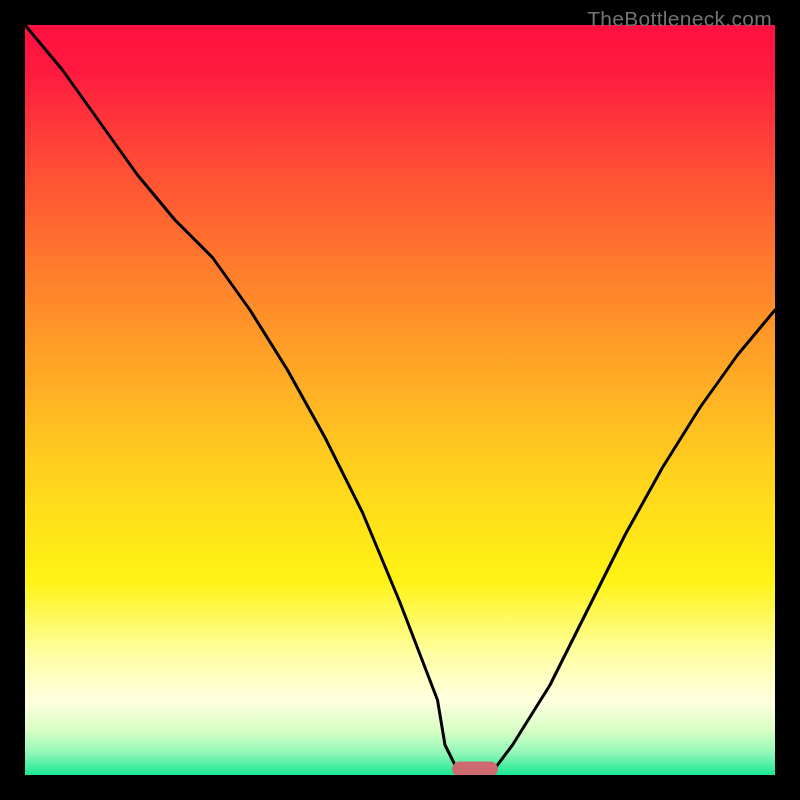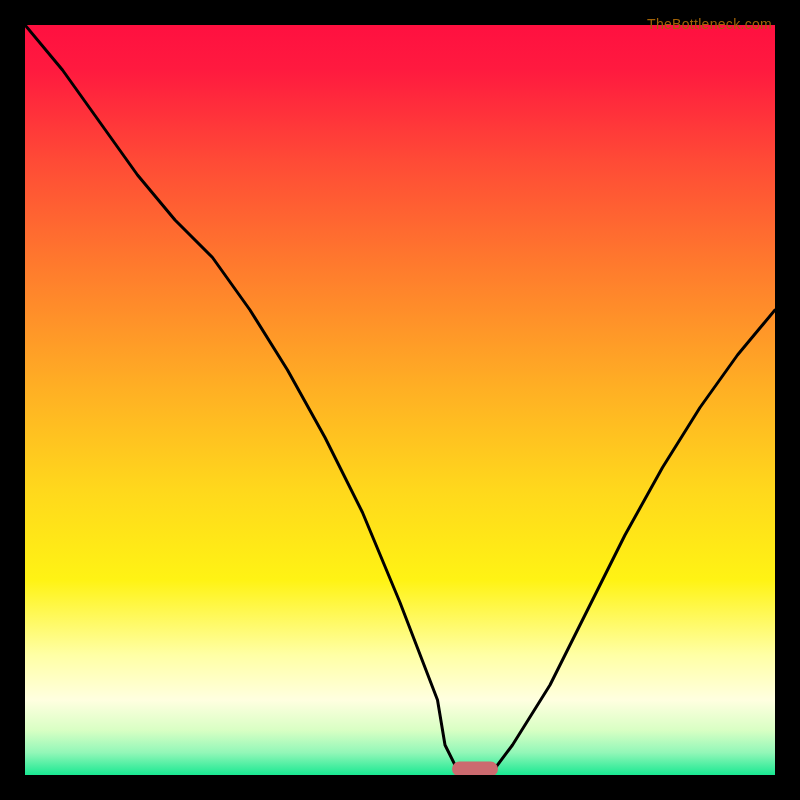--- a/index.html
+++ b/index.html
@@ -19,26 +19,26 @@
     overflow: hidden;
   }
   .gradient-bg {
     position: absolute;
     left: 0; top: 0;
     width: 100%;
     height: 100%;
   }
   .watermark {
     position: absolute;
-    top: 16px;
+    top: 7px;
     right: 28px;
     font-family: Arial, Helvetica, sans-serif;
-    font-size: 14px;
+    font-size: 21px;
     font-weight: 500;
-    color: #a16207;
+    color: #737373;
     letter-spacing: 0.3px;
   }
   svg.curve {
     position: absolute;
     left: 0; top: 0;
     width: 100%;
     height: 100%;
   }
   .marker {
     position: absolute;

